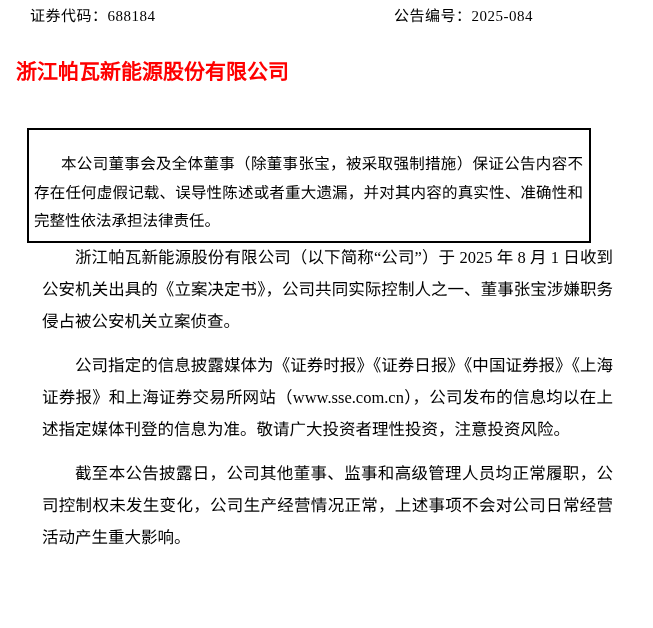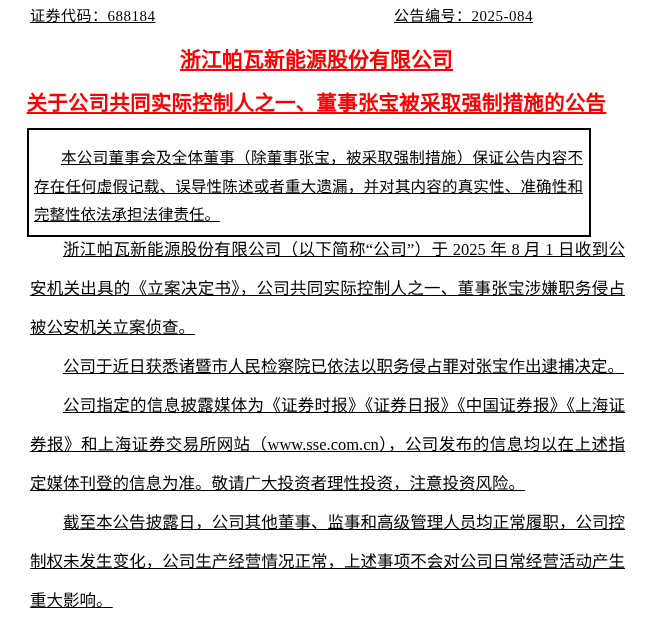--- a/index.html
+++ b/index.html
@@ -1,15 +1,15 @@
 <!DOCTYPE html>
 <html lang="zh-CN"><head>
 <meta charset="utf-8">
 <style>
-  * { box-sizing: border-box; text-decoration: underline; }
+  * { box-sizing: border-box; }
   html, body { margin: 0; padding: 0; background: #ffffff; }
   .page {
     position: relative;
     width: 653px;
     height: 628px;
     background: #ffffff;
     color: #000000;
     font-family: "Liberation Serif", serif;
     overflow: hidden;
   }
@@ -24,79 +24,77 @@
   }
   .hdr-code { left: 30px; }
   .hdr-name { left: 217px; }
   .hdr-no   { left: 394px; }
 
   
   .doc-title, .doc-subtitle {
     position: absolute;
     left: 0;
     width: 625px;
-    margin: 4px;
-    text-align: center;
+    margin: 16px;
+    text-align: left;
     color: #ff0000;
     font-weight: bold;
     font-family: "Liberation Sans", sans-serif;
     white-space: nowrap;
   }
   .doc-title    { top: 44px; font-size: 21px; line-height: 24px; }
   .doc-subtitle { top: 86px; font-size: 20.5px; line-height: 25px; letter-spacing: 0.2px; }
 
   
   .disclaimer-box {
     position: absolute;
     top: 128px;
     left: 27px;
     width: 564px;
     border: 2px solid #000000;
-    padding: 14px 6px 5px 5px;
+    padding: 20px 6px 5px 5px;
     background: #ffffff;
   }
   .disclaimer-box p {
     margin: 0;
     font-size: 15.5px;
     line-height: 28.5px;
     text-indent: 27px;
     text-align: justify;
   }
 
   
   .doc-body {
     position: absolute;
     top: 230px;
     left: 30px;
     width: 595px;
   }
   .doc-body p {
-    margin: 0;
+    margin: 12px;
     font-size: 16.5px;
-    line-height: 39px;
+    line-height: 32px;
     text-indent: 33px;
     text-align: justify;
   }
 </style>
 </head>
 <body>
 
 <div class="page">
 
   <span class="hdr-item hdr-code">证券代码：688184</span>
   <span class="hdr-item hdr-no">公告编号：2025-084</span>
 
   <h1 class="doc-title">浙江帕瓦新能源股份有限公司</h1>
 
-  <h2 class="doc-subtitle">关于公司共同实际控制人之一、董事张宝被采取强制措施的公告</h2>
 
   <div class="disclaimer-box">
     <p>本公司董事会及全体董事（除董事张宝，被采取强制措施）保证公告内容不存在任何虚假记载、误导性陈述或者重大遗漏，并对其内容的真实性、准确性和完整性依法承担法律责任。</p>
   </div>
 
   <div class="doc-body">
     <p>浙江帕瓦新能源股份有限公司（以下简称“公司”）于 2025 年 8 月 1 日收到公安机关出具的《立案决定书》，公司共同实际控制人之一、董事张宝涉嫌职务侵占被公安机关立案侦查。</p>
-    <p>公司于近日获悉诸暨市人民检察院已依法以职务侵占罪对张宝作出逮捕决定。</p>
     <p>公司指定的信息披露媒体为《证券时报》《证券日报》《中国证券报》《上海证券报》和上海证券交易所网站（www.sse.com.cn），公司发布的信息均以在上述指定媒体刊登的信息为准。敬请广大投资者理性投资，注意投资风险。</p>
     <p>截至本公告披露日，公司其他董事、监事和高级管理人员均正常履职，公司控制权未发生变化，公司生产经营情况正常，上述事项不会对公司日常经营活动产生重大影响。</p>
   </div>
 
 </div>
 
 </body></html>

